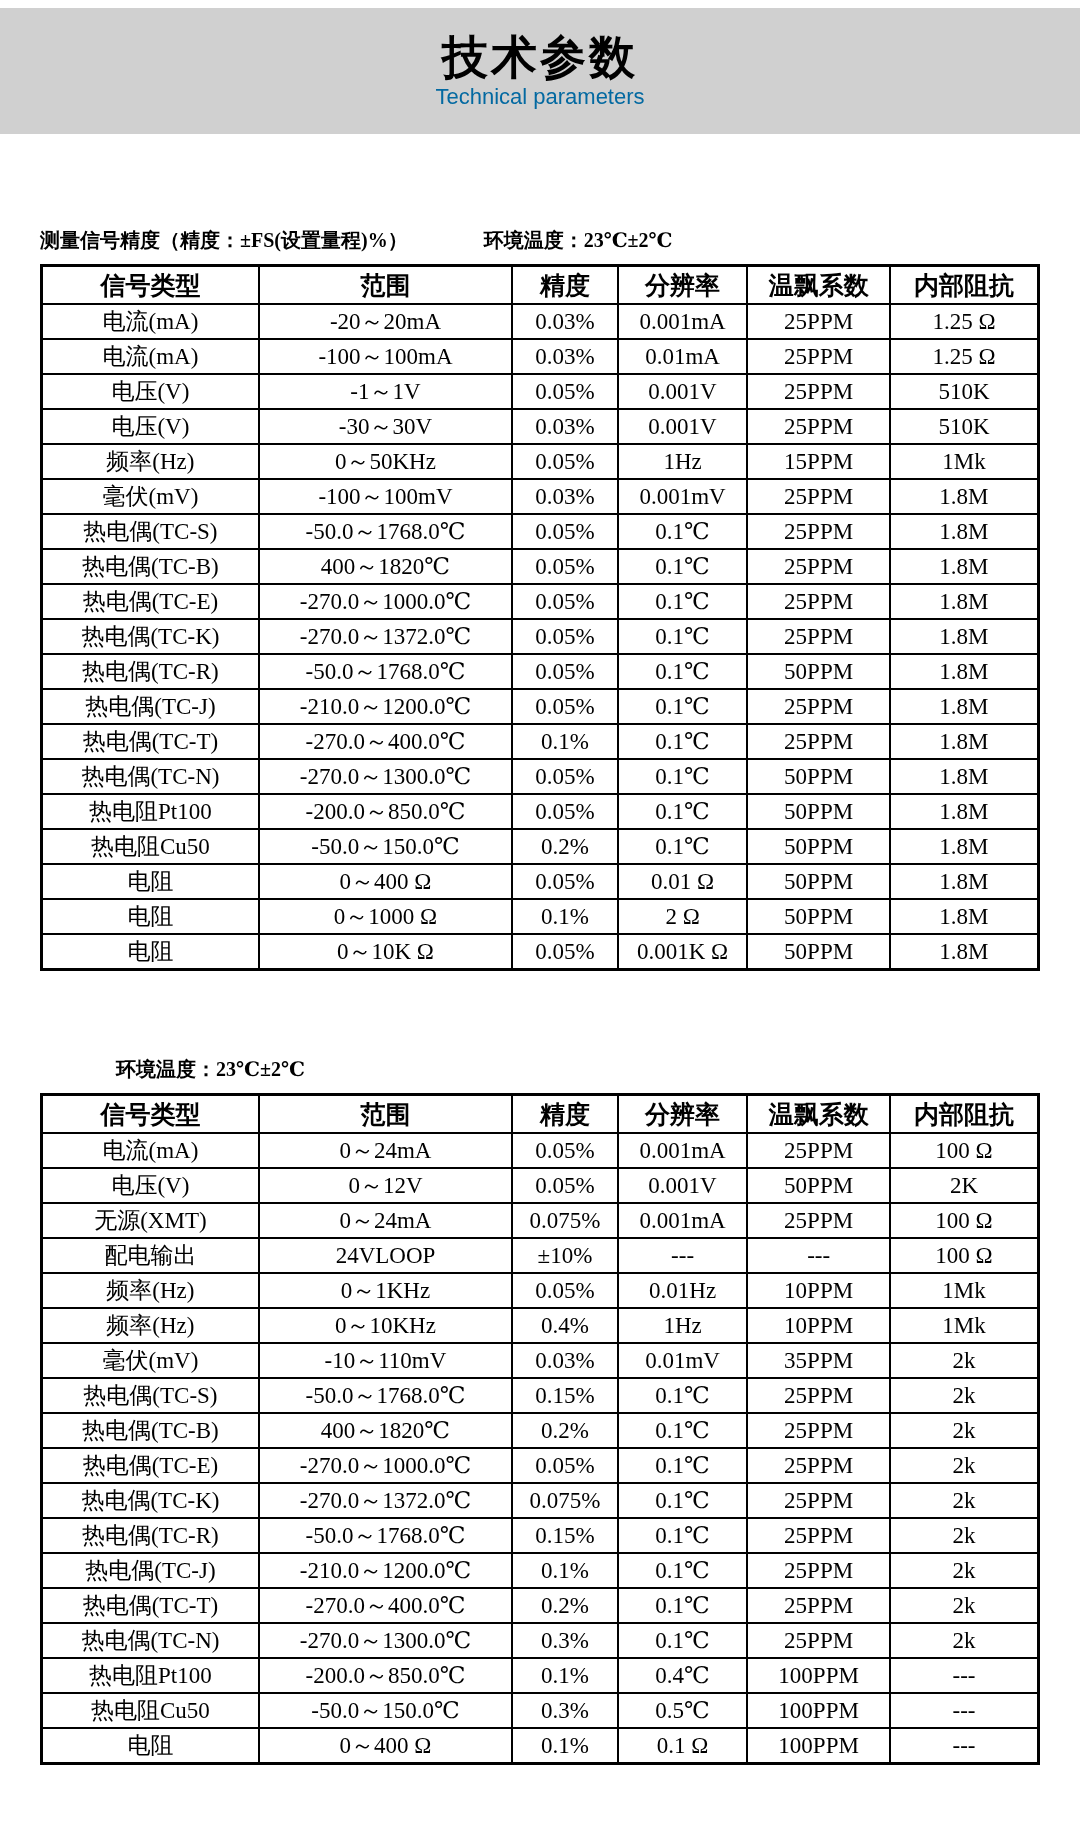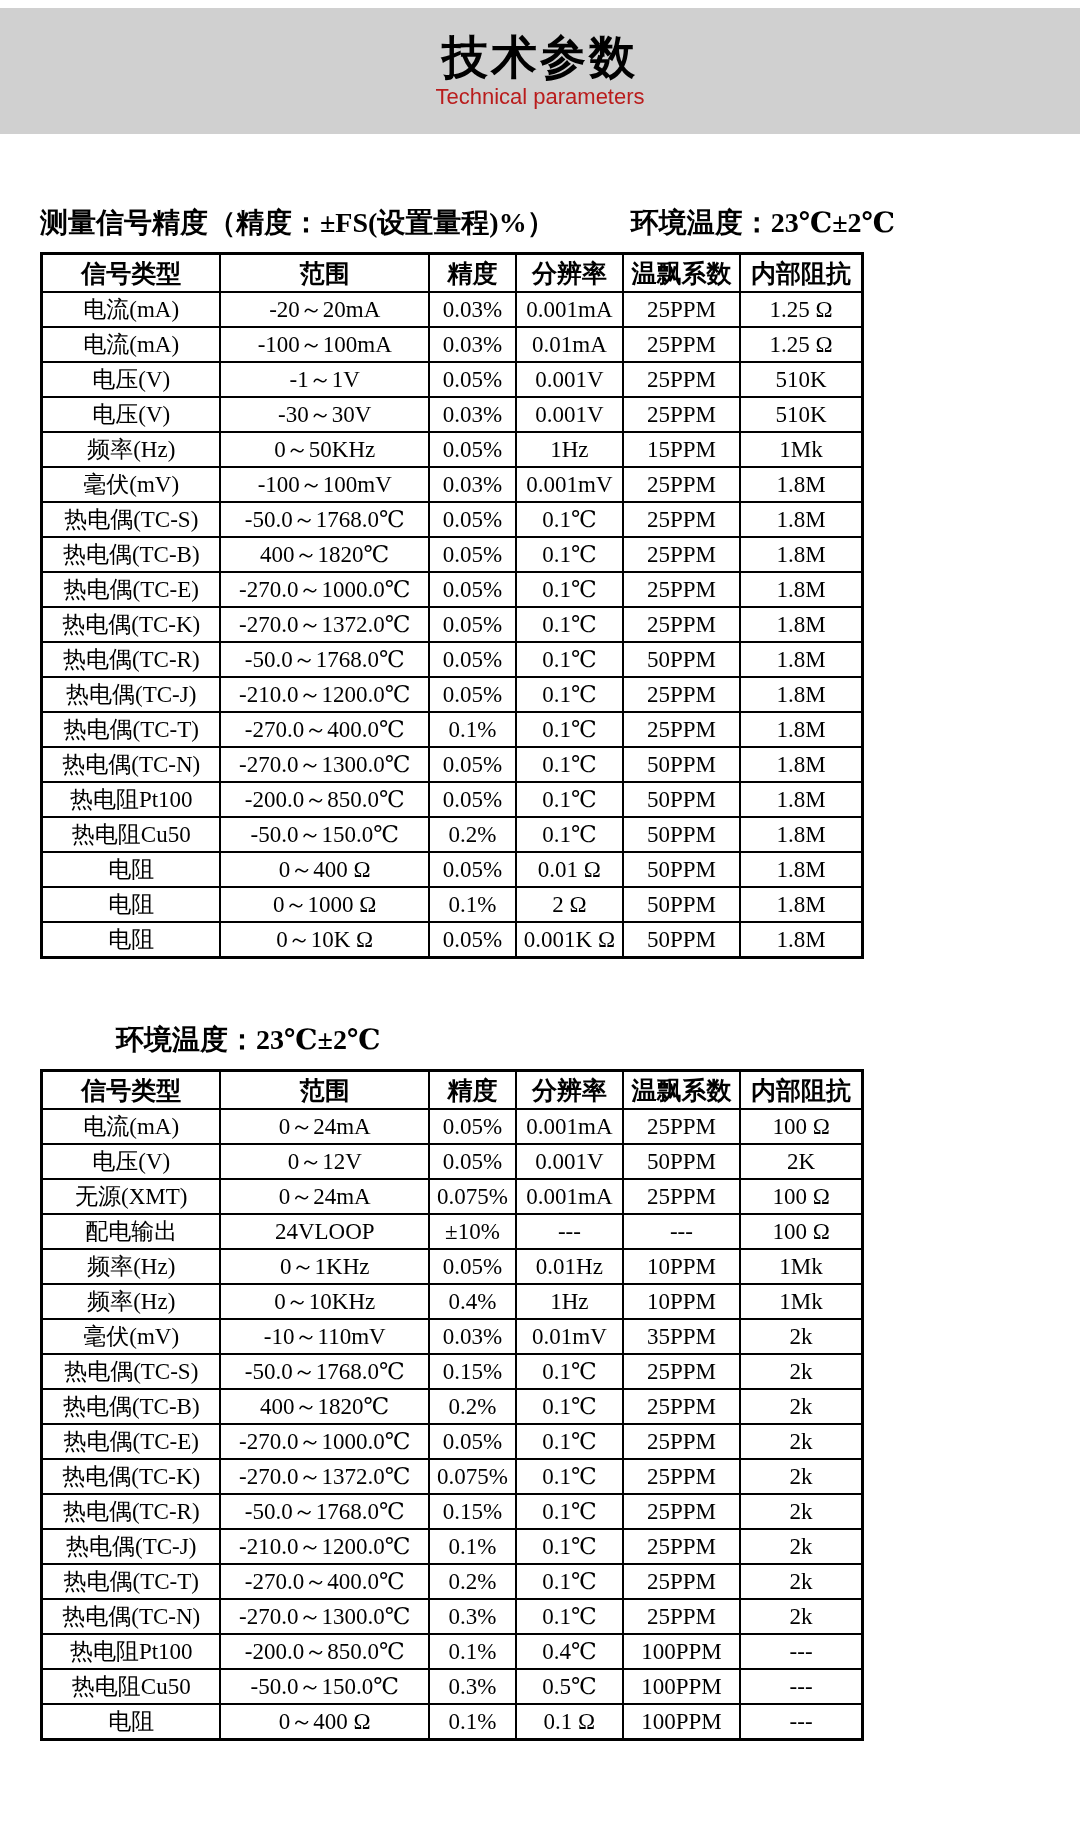--- a/index.html
+++ b/index.html
@@ -24,37 +24,37 @@
     margin: 0;
     font-family: "Liberation Sans", "DejaVu Sans", sans-serif;
     font-weight: bold;
     font-size: 46px;
     letter-spacing: 3px;
     line-height: 1.1;
   }
   .band .sub {
     font-family: "Liberation Sans", "DejaVu Sans", sans-serif;
     font-size: 22px;
-    color: #b91c1c;
+    color: #0369a1;
     margin-top: 1px;
   }
   .spec-section { margin: 0 40px; }
   .spec-section.first  { margin-top: 70px; }
   .spec-section.second { margin-top: 62px; }
   .sec-head {
     display: flex;
     align-items: baseline;
     font-weight: bold;
-    font-size: 28px;
+    font-size: 20px;
     white-space: nowrap;
     margin: 0 0 10px 0;
   }
-  .sec-env { margin-left: 76px; }
+  .sec-env { margin-left: 76px; margin-top: 23px; }
   table.spec-table {
-    width: 824px;
+    width: 1000px;
     border-collapse: collapse;
     table-layout: fixed;
     border: 3px solid #000;
   }
   .spec-table th, .spec-table td {
     border: 2px solid #000;
     text-align: center;
     vertical-align: middle;
     padding: 0;
     height: 33px;

